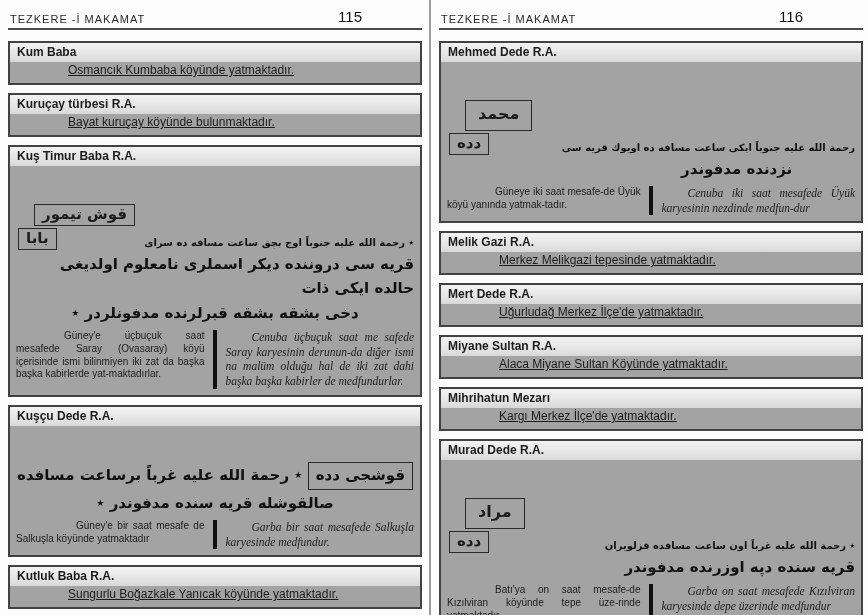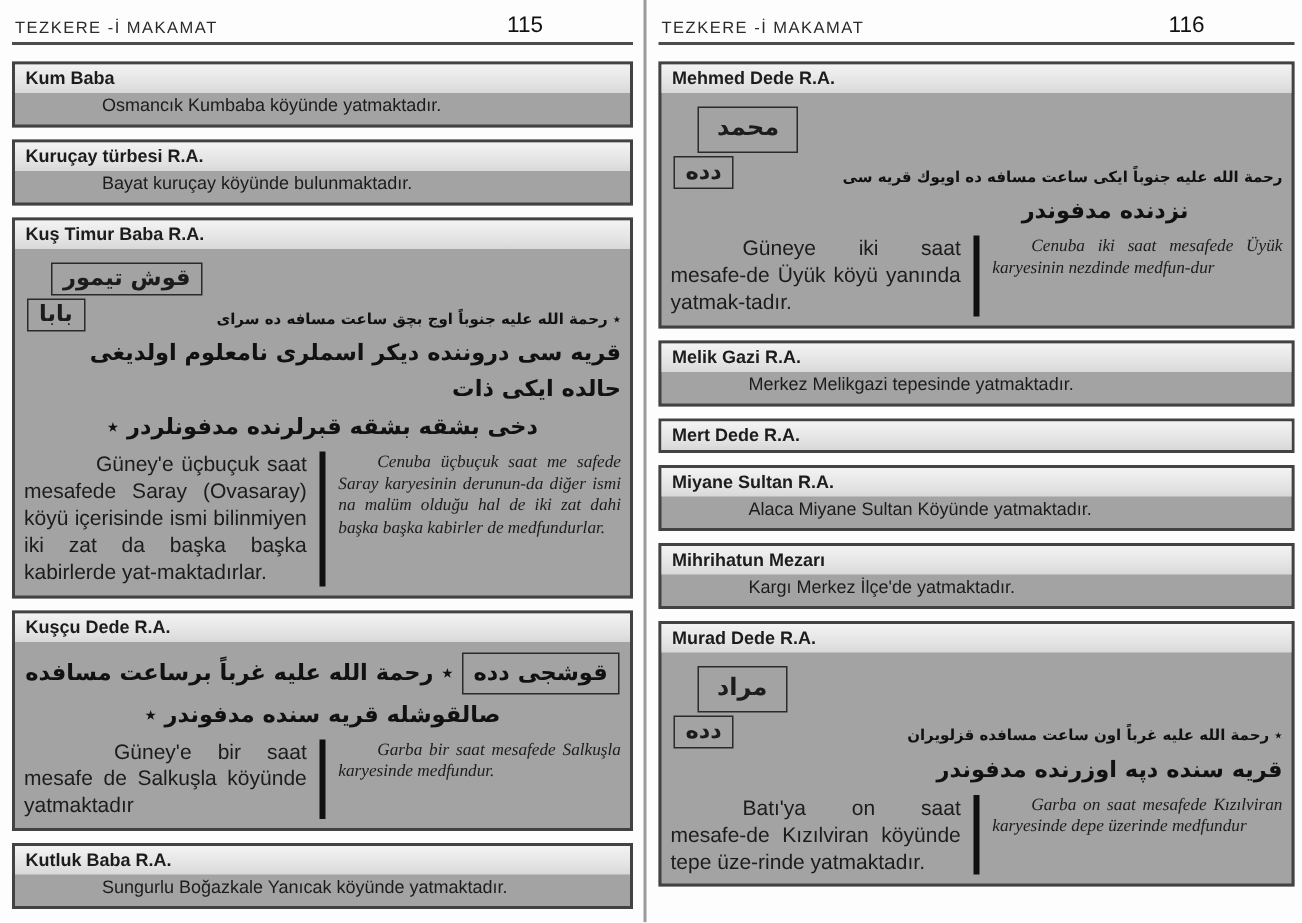--- a/index.html
+++ b/index.html
@@ -11,38 +11,38 @@
   .page-right{left:439px;width:424px;}
 
   .page-header{display:flex;justify-content:space-between;align-items:flex-end;
                padding:8px 2px 3px 2px;border-bottom:2px solid #4c4c4c;margin-bottom:11px;}
   .ph-title{font-size:11px;letter-spacing:1px;color:#2a2a2a;}
   .ph-num{font-size:15px;color:#111;padding-right:58px;}
 
   .sec{border:2px solid #424242;background:#a3a3a3;margin-bottom:8px;}
   .sec-title{font-weight:bold;font-size:12px;padding:2px 7px 3px;
              background:linear-gradient(180deg,#f3f3f3 0%,#e2e2e2 70%,#d8d8d8 100%);}
-  .sec-body{font-size:12px;padding:1px 8px 5px 58px;line-height:1.25;}
+  .sec-body{font-size:12px;padding:1px 8px 5px 58px;line-height:1.25;text-decoration:underline;}
 
-  .sec-inner{padding:6px 6px 6px;}
+  .sec-inner{padding:6px 6px 6px;margin-top:29px;}
   .ar{direction:rtl;font-family:"DejaVu Sans",sans-serif;font-weight:bold;color:#111;}
   .named-box{display:inline-block;border:1px solid #2a2a2a;padding:0 7px 2px;
              font-family:"DejaVu Sans",sans-serif;font-weight:bold;font-size:15px;direction:rtl;}
   .name-box-lg{padding:3px 12px 7px;font-size:16px;}
   .ar-name-row{margin:3px 0 2px 18px;}
   .ar-flex-row{display:flex;align-items:flex-end;gap:4px;margin:2px 0;}
   .ar-flex-row .named-box{flex:0 0 auto;margin-left:2px;}
   .ar-fill{flex:1;font-size:10px;line-height:1.55;text-align:right;}
   .ar-line{font-size:15px;line-height:1.6;margin:1px 0;}
   .ar-center{text-align:center;}
   .ar-right-center{text-align:center;padding-left:42%;}
   .ar-mid{padding-left:8%;}
 
   .cols{display:flex;margin-top:5px;}
-  .col{flex:1;font-size:14px;line-height:1.28;}
+  .col{flex:1;font-size:10px;line-height:1.28;}
   .col-modern{text-align:justify;text-indent:48px;padding-right:4px;}
   .col-translit{font-family:"Liberation Serif",serif;font-style:italic;
                 text-align:justify;text-indent:26px;padding-left:5px;font-size:11.5px;}
   .colbar{flex:0 0 4px;background:#101010;margin:0 4px;}
   .cols-short .col-modern{text-indent:60px;}
 </style>
 </head>
 <body>
 
 <div class="canvas">
@@ -136,20 +136,21 @@
       </div>
     </div>
 
     <div class="sec">
       <div class="sec-title">Melik Gazi R.A.</div>
       <div class="sec-body">Merkez Melikgazi tepesinde yatmaktadır.</div>
     </div>
 
     <div class="sec">
       <div class="sec-title">Mert Dede R.A.</div>
+      <div class="sec-body">Uğurludağ Merkez İlçe'de yatmaktadır.</div>
     </div>
 
     <div class="sec">
       <div class="sec-title">Miyane Sultan R.A.</div>
       <div class="sec-body">Alaca Miyane Sultan Köyünde yatmaktadır.</div>
     </div>
 
     <div class="sec">
       <div class="sec-title">Mihrihatun Mezarı</div>
       <div class="sec-body">Kargı Merkez İlçe'de yatmaktadır.</div>

